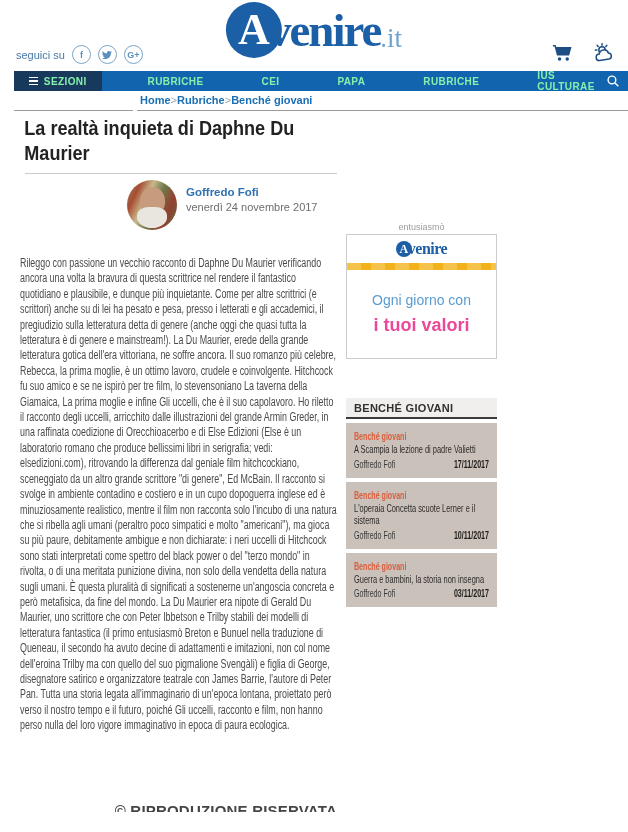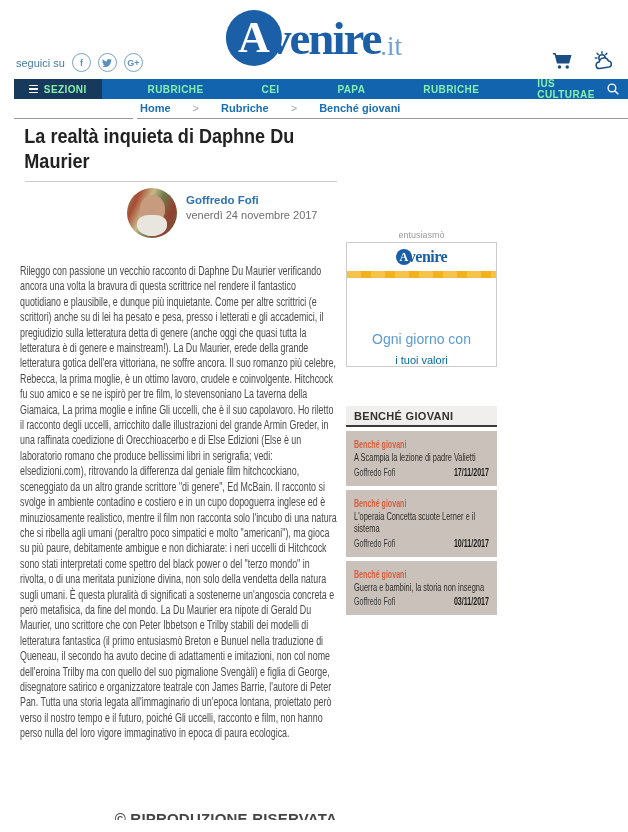--- a/index.html
+++ b/index.html
@@ -1,17 +1,17 @@
 <!DOCTYPE html>
 <html><head>
 <meta charset="utf-8">
 <style>
   html,body{margin:0;padding:0;background:#fff;}
   .page{position:relative;width:628px;height:812px;overflow:hidden;background:#fff;
-        font-family:"Liberation Sans",sans-serif;margin-top:8px;}
+        font-family:"Liberation Sans",sans-serif;}
 
   
   .follow{position:absolute;left:16px;top:45px;display:flex;align-items:center;gap:7px;}
   .follow-label{font-size:11px;color:#4779a6;}
   .soc{width:17px;height:17px;border:1px solid #79a4c8;border-radius:50%;color:#5b90bc;
        display:flex;align-items:center;justify-content:center;font-size:9px;font-weight:bold;cursor:pointer;}
   .soc svg{width:10px;height:10px;}
 
   .logo{position:absolute;left:50%;top:2px;transform:translateX(-50%);display:flex;align-items:flex-end;}
   .logo-circle{width:56px;height:56px;border-radius:50%;background:#1b5fa6;color:#fff;
@@ -32,21 +32,21 @@
   .burger{display:flex;flex-direction:column;gap:2px;}
   .burger span{display:block;width:9px;height:1.5px;background:#fff;}
   .nav-label,.nav-item{font-size:10px;font-weight:bold;letter-spacing:.4px;}
   .nav-item{cursor:pointer;}
   .nav-item.first{margin-left:46px;}
   .nav-item + .nav-item{margin-left:29px;padding-left:29px;}
   .nav-search{margin-left:auto;margin-right:8px;cursor:pointer;display:flex;align-items:center;}
 
   
   .breadcrumb{position:absolute;left:140px;top:94px;font-size:11px;font-weight:bold;color:#1a6fb5;
-       display:flex;gap:22px;align-items:center;}
+       display:flex;gap:0;align-items:center;}
   .crumb{cursor:pointer;}
   .crumb-sep{color:#9aa7b2;font-weight:normal;}
 
   .rule-seg{position:absolute;top:110px;height:1px;background:#9a9a9a;}
   .rule-seg.s1{left:14px;width:119px;}
   .rule-seg.s2{left:137px;width:491px;}
 
   
   .article{position:absolute;left:20px;top:116px;width:317px;}
   .article h1{margin:0 0 0 0;padding-left:5px;font-size:21px;line-height:1.18;color:#222;
@@ -73,23 +73,23 @@
   .ad-box{border:1px solid #ccc;box-sizing:border-box;width:151px;height:125px;background:#fff;cursor:pointer;
        display:flex;flex-direction:column;overflow:hidden;}
   .ad-logo-row{height:28px;display:flex;align-items:center;justify-content:center;}
   .ad-logo{display:flex;align-items:center;}
   .ad-logo-circle{width:16px;height:16px;border-radius:50%;background:#1b5fa6;color:#fff;
        font-family:"Liberation Serif",serif;font-weight:bold;font-size:12px;
        display:flex;align-items:center;justify-content:center;}
   .ad-logo-venire{font-family:"Liberation Serif",serif;font-weight:bold;font-size:16px;color:#1b5fa6;
        letter-spacing:-.5px;margin-left:-4px;}
   .ad-stripe{height:7px;background:repeating-linear-gradient(90deg,#f5c34a 0 14px,#f2b21c 14px 24px);}
-  .ad-middle{flex:1;display:flex;flex-direction:column;align-items:center;justify-content:flex-end;gap:7px;}
+  .ad-middle{flex:1;display:flex;flex-direction:column;align-items:center;justify-content:center;gap:7px;}
   .ad-line1{font-size:14px;color:#5a9bd1;}
-  .ad-line2{font-size:11px;font-weight:normal;color:#0369a1;}
+  .ad-line2{font-size:18px;font-weight:bold;color:#ec4899;}
   .ad-bottom{height:19px;background:#f2b21c;overflow:hidden;position:relative;}
   .ad-bottom span{position:absolute;left:-6px;top:-3px;font-family:"Liberation Serif",serif;font-weight:bold;
        font-size:30px;color:#f7cf6a;letter-spacing:2px;white-space:nowrap;}
 
   .widget{margin-top:39px;}
   .widget-header{background:#f0efed;border-bottom:2px solid #3b3b3b;padding:4px 8px 3px;
        font-size:11px;font-weight:bold;color:#33302e;letter-spacing:.3px;}
   .w-item{background:#c9c1ba;margin-top:4px;padding:7px 8px 8px;cursor:pointer;}
   .w-inner{width:200px;transform:scaleX(.675);transform-origin:left top;}
   .w-cat{font-size:10.5px;font-weight:bold;color:#da5f3d;margin-bottom:1px;}

